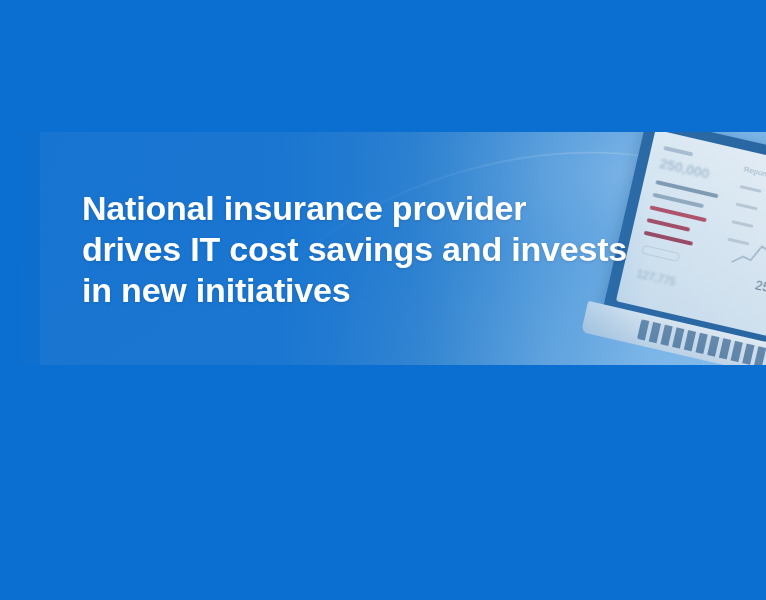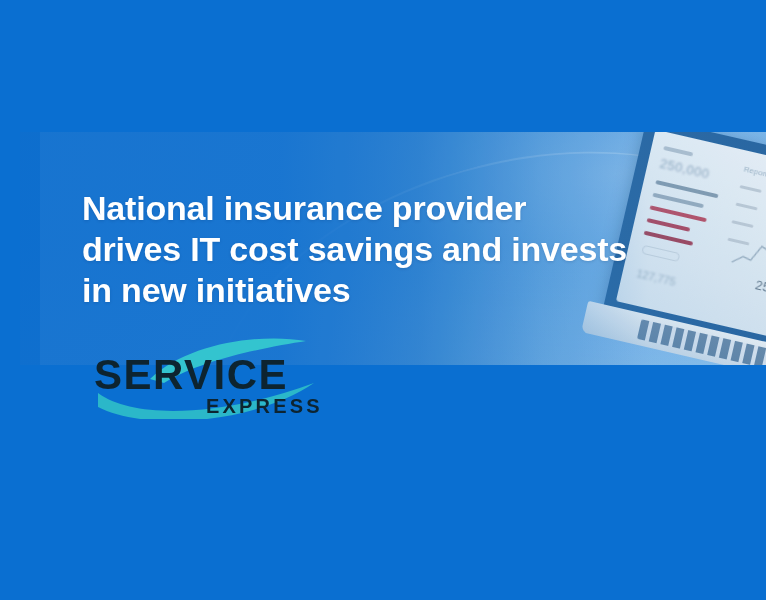--- a/index.html
+++ b/index.html
@@ -238,26 +238,14 @@
 
   </div>
 
   <div class="scrim"></div>
   <div class="left-strip"></div>
 
   <div class="headline">National insurance provider
 drives IT cost savings and invests
 in new initiatives</div>
 
-  <div class="logo">
-    <svg viewBox="0 0 232 82" width="232" height="82">
-
-      <path d="M58 42 C 96 6, 168 -4, 214 4 C 176 10, 110 22, 72 46 Z" fill="#33c4cf"></path>
-
-      <path d="M6 56 C 44 84, 136 78, 222 46 C 160 88, 52 94, 6 70 Z" fill="#2bb7c9"></path>
-
-      <text x="2" y="52" font-family="Liberation Sans, sans-serif" font-size="42" font-weight="bold" letter-spacing="1.5" fill="#0d2430">SERVICE</text>
-
-      <text x="114" y="76" font-family="Liberation Sans, sans-serif" font-size="20" font-weight="bold" letter-spacing="3.2" fill="#0d2430">EXPRESS</text>
-    </svg>
-  </div>
 
 </div>
 
 </body></html>

